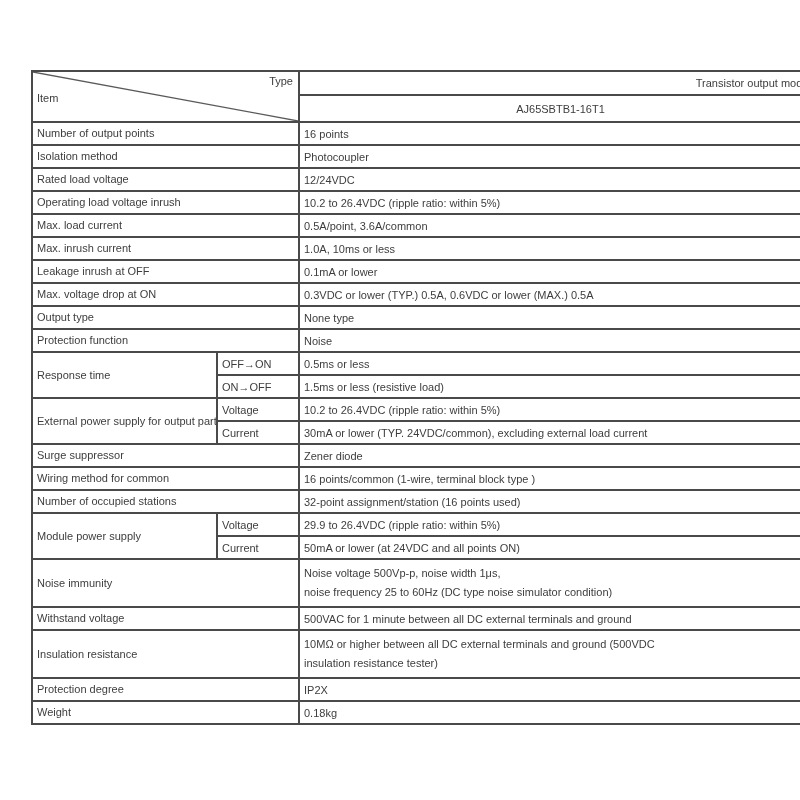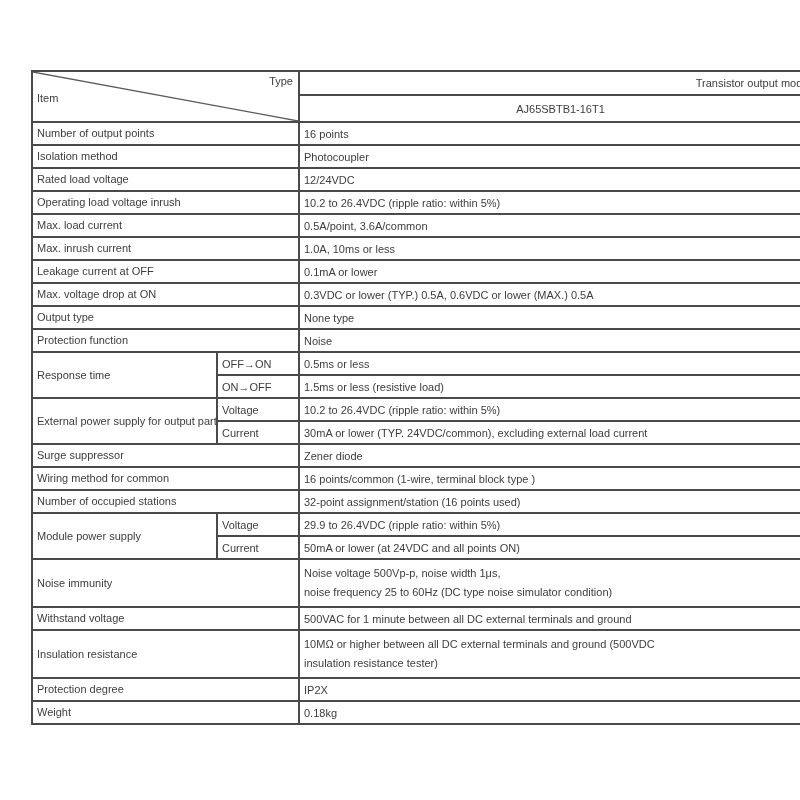--- a/index.html
+++ b/index.html
@@ -118,21 +118,21 @@
         </tr>
         <tr>
           <td class="label" colspan="2">Max. load current</td>
           <td class="value">0.5A/point, 3.6A/common</td>
         </tr>
         <tr>
           <td class="label" colspan="2">Max. inrush current</td>
           <td class="value">1.0A, 10ms or less</td>
         </tr>
         <tr>
-          <td class="label" colspan="2">Leakage current at OFF</td>
+          <td class="label" colspan="2">Leakage inrush at OFF</td>
           <td class="value">0.1mA or lower</td>
         </tr>
         <tr>
           <td class="label" colspan="2">Max. voltage drop at ON</td>
           <td class="value">0.3VDC or lower (TYP.) 0.5A, 0.6VDC or lower (MAX.) 0.5A</td>
         </tr>
         <tr>
           <td class="label" colspan="2">Output type</td>
           <td class="value">None type</td>
         </tr>

